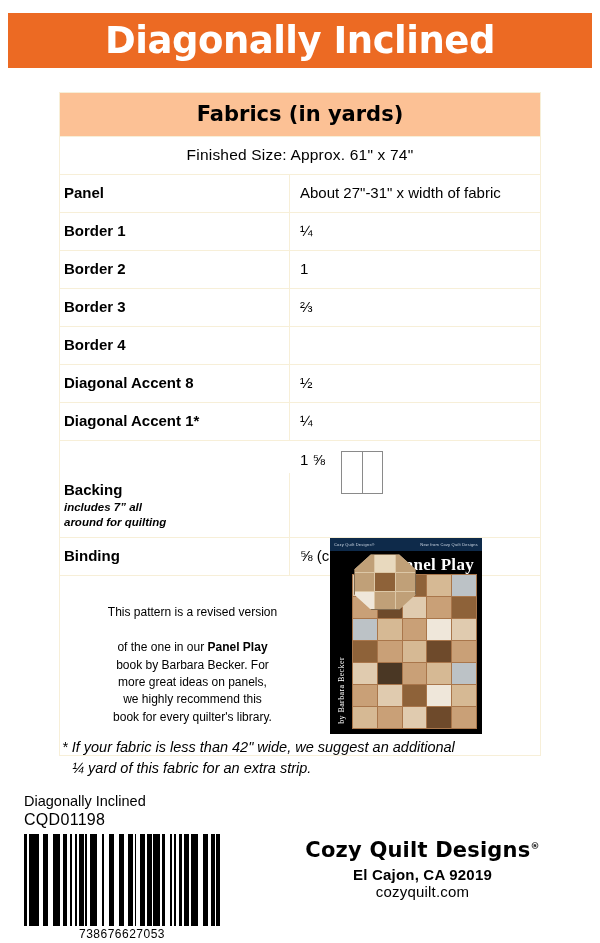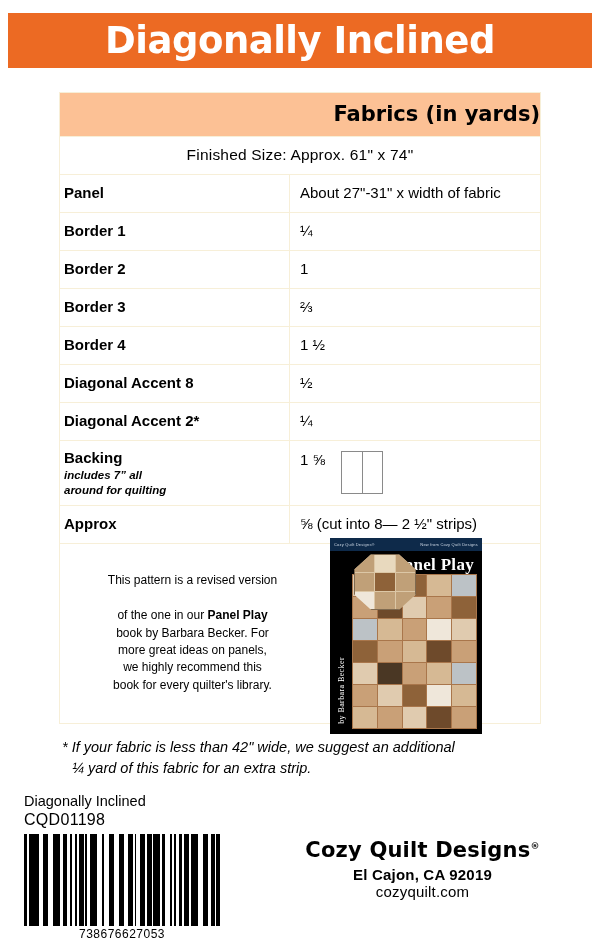--- a/index.html
+++ b/index.html
@@ -42,21 +42,21 @@
   .table {
     position: absolute;
     left: 59px;
     top: 92px;
     width: 482px;
     border: 1px solid #F7EFD8;
     box-sizing: border-box;
   }
   .table-header {
     background: #FCC195;
-    text-align: right;
+    text-align: center;
     font-size: 21px;
     font-weight: bold;
     padding: 9px 0 10px 0;
     font-family: "DejaVu Sans", sans-serif;
     border-bottom: 1px solid #F7EFD8;
   }
   .finished-size {
     text-align: center;
     font-size: 15.5px;
     padding: 9px 0 10px 0;
@@ -86,21 +86,21 @@
     line-height: 1.2;
   }
   .sub-note {
     display: block;
     font-size: 11.5px;
     font-style: italic;
     font-weight: bold;
     line-height: 1.25;
     margin-top: 1px;
   }
-  .backing-row .cell-label { padding-top: 8px; }
+  .backing-row .cell-label { padding-top: 8px; margin-top: 32px; }
   .backing-row .cell-value {
     display: flex;
     align-items: flex-start;
     gap: 16px;
     padding-top: 10px;
   }
   .backing-diagram {
     width: 42px;
     height: 43px;
     border: 1.4px solid #8A8A8A;
@@ -352,50 +352,49 @@
     <div class="cell-value">1</div>
   </div>
 
   <div class="row">
     <div class="cell-label">Border 3</div>
     <div class="cell-value">⅔</div>
   </div>
 
   <div class="row">
     <div class="cell-label">Border 4</div>
-    <div class="cell-value">1 ½</div>
   </div>
 
   <div class="row">
     <div class="cell-label">Diagonal  Accent 8</div>
     <div class="cell-value">½</div>
   </div>
 
   <div class="row">
-    <div class="cell-label">Diagonal  Accent 2*</div>
+    <div class="cell-label">Diagonal  Accent 1*</div>
     <div class="cell-value">¼</div>
   </div>
 
   <div class="row backing-row">
     <div class="cell-label">
       <span>Backing</span>
       <span class="sub-note">includes  7” all</span>
       <span class="sub-note">around for quilting</span>
     </div>
     <div class="cell-value">
       <span>1 ⅝</span>
       <span class="backing-diagram">
         <div></div>
         <div></div>
       </span>
     </div>
   </div>
 
   <div class="row">
-    <div class="cell-label">Approx</div>
+    <div class="cell-label">Binding</div>
     <div class="cell-value">⅝ (cut into 8— 2 ½" strips)</div>
   </div>
 
   <div class="promo">
     <div class="promo-text">
       <span>This pattern is a revised version</span><br>
       <br><span>of the one in our </span><b>Panel Play</b><br>
       <span>book by Barbara Becker. For</span><br>
       <span>more great ideas on panels,</span><br>
       <span>we highly recommend this</span><br>

